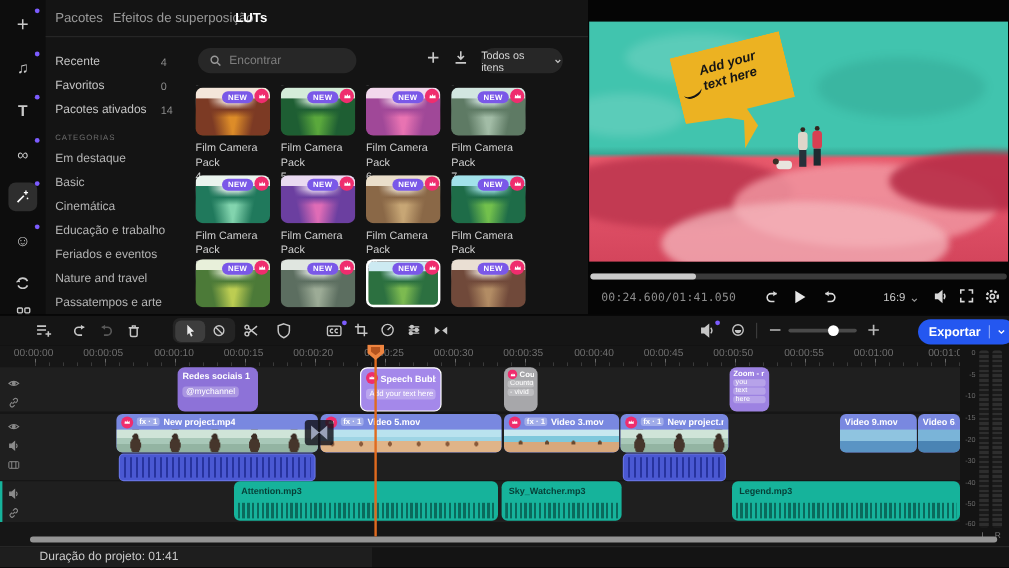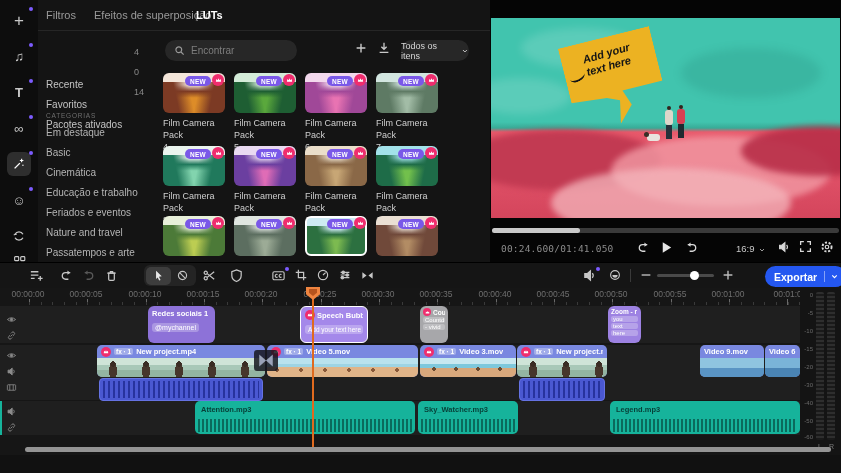--- a/index.html
+++ b/index.html
@@ -10,21 +10,21 @@
   
   #rail{position:absolute;left:0;top:0;width:38px;height:262px;background:#0d0d0d;}
   .rbtn{position:absolute;left:7px;width:24px;height:24px;display:flex;align-items:center;justify-content:center;color:#c9c9c9;border-radius:6px;}
   .rbtn.active{background:#2e2e2e;}
   .pd{position:absolute;top:-1px;right:-2px;width:4px;height:4px;border-radius:50%;background:#7c5cff;}
   
   #media{position:absolute;left:38px;top:0;width:452px;height:262px;background:#141414;}
   .tab{position:absolute;top:9px;font-size:11px;color:#9a9a9a;}
   .tab.active{color:#fff;font-weight:bold;}
   #tabline{position:absolute;left:0;top:30px;width:452px;height:1px;background:#262626;}
-  .srow{position:absolute;left:8px;font-size:10px;color:#c4c4c4;margin-top:33px;}
+  .srow{position:absolute;left:8px;font-size:10px;color:#c4c4c4;}
   .scount{position:absolute;font-size:9px;color:#8a8a8a;}
   .cat{position:absolute;left:8px;font-size:10px;color:#b4b4b4;}
   
   #search{position:absolute;left:127px;top:40px;width:132px;height:21px;background:#272727;border-radius:11px;display:flex;align-items:center;gap:6px;padding:0 9px;box-sizing:border-box;}
   #search .ph{font-size:10px;color:#7e7e7e;}
   .tbtn{position:absolute;top:41px;color:#c9c9c9;}
   #filter{position:absolute;left:363px;top:40px;width:68px;height:21px;background:#272727;border-radius:11px;display:flex;align-items:center;justify-content:center;gap:4px;font-size:9px;color:#d6d6d6;}
   
   .cell{position:absolute;width:62px;}
   .thumb{position:relative;width:62px;height:40px;border-radius:6px;overflow:hidden;box-sizing:border-box;
@@ -167,21 +167,21 @@
       <svg width="13" height="13" viewBox="0 0 16 16" fill="none" stroke="#c9c9c9" stroke-width="1.4">
           <rect x="2" y="2" width="5" height="5" rx="1"></rect>
           <rect x="9.5" y="2" width="5" height="5" rx="1"></rect>
           <rect x="2" y="9.5" width="5" height="5" rx="1"></rect>
           <rect x="9.5" y="9.5" width="5" height="5" rx="1" fill="#c9c9c9"></rect>
         </svg>
     </div>
   </div>
 
   <div id="media">
-    <span class="tab" style="left:8px">Filtros</span>
+    <span class="tab" style="left:8px">Pacotes</span>
     <span class="tab" style="left:56px">Efeitos de superposição</span>
     <span class="tab active" style="left:158px">LUTs</span>
     <div id="tabline"></div>
 
     <span class="srow" style="top:46px">Recente</span>
     <span class="scount" style="left:96px;top:47px">4</span>
     <span class="srow" style="top:66px">Favoritos</span>
     <span class="scount" style="left:96px;top:67px">0</span>
     <span class="srow" style="top:86px">Pacotes ativados</span>
     <span class="scount" style="left:96px;top:87px">14</span>
@@ -728,14 +728,18 @@
       <div class="mbar" style="left:27px"></div>
       <span class="mch" style="left:18px">L</span>
       <span class="mch" style="left:29px">R</span>
     </div>
 
     <div id="playline"></div>
     <div id="playhead"></div>
     <div id="hscroll"></div>
   </div>
 
+  <div id="status">
+    <div class="pane"></div>
+    <span class="st">Duração do projeto: 01:41</span>
+  </div>
 
 </div>
 
 </body></html>

